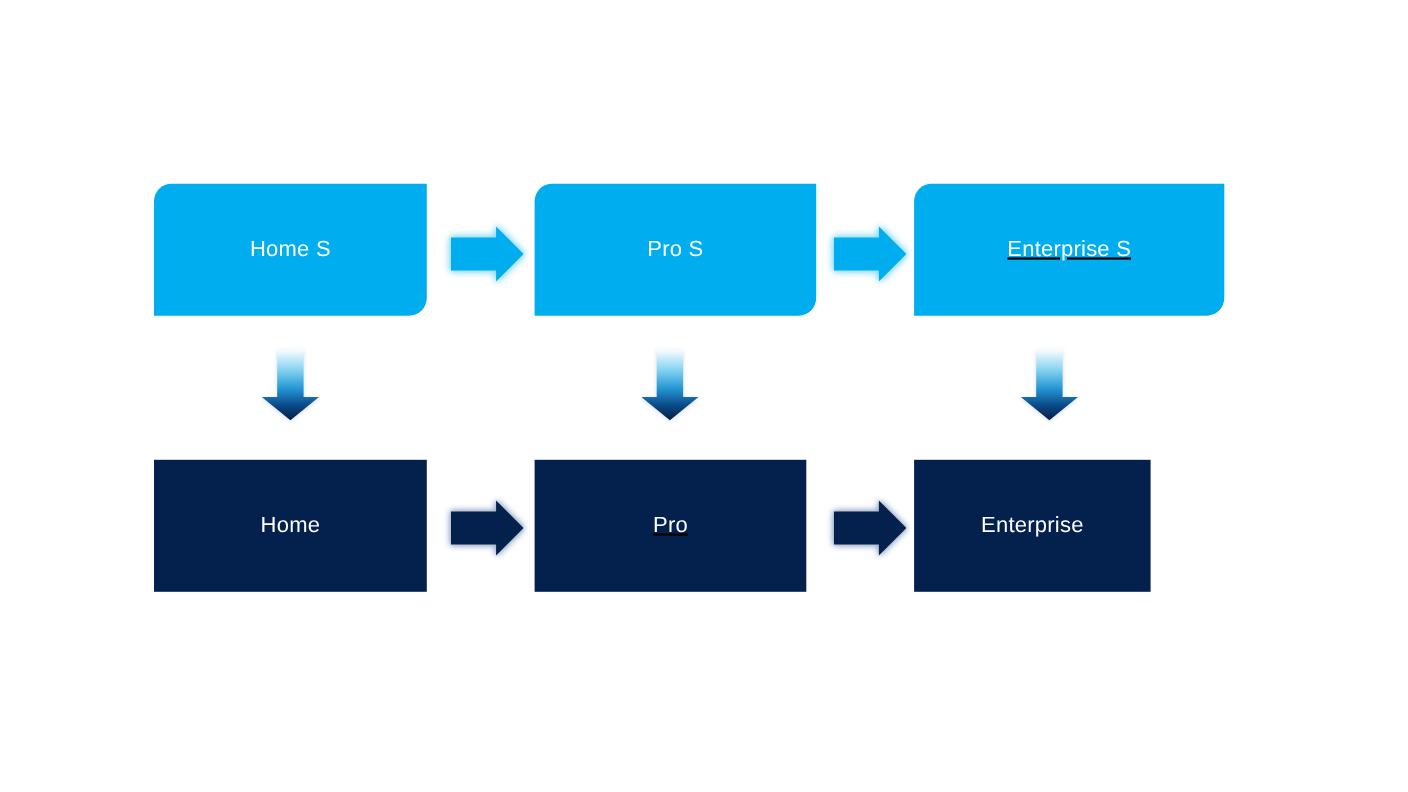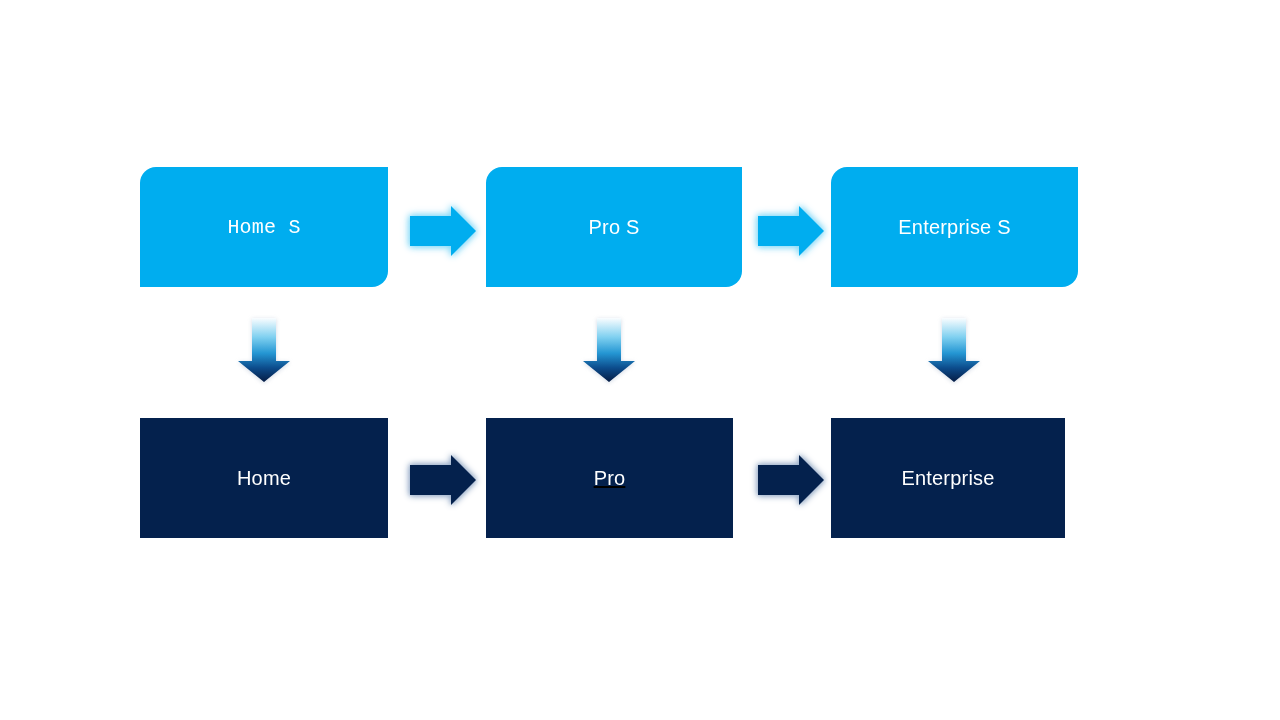--- a/index.html
+++ b/index.html
@@ -68,29 +68,29 @@
       <linearGradient id="downGrad" x1="0" y1="0" x2="0" y2="1">
         <stop offset="0" style="stop-color:var(--grad-top, #FAFDFF)"></stop>
         <stop offset="0.30" style="stop-color:var(--grad-light, #7FD0F0)"></stop>
         <stop offset="0.55" style="stop-color:var(--grad-mid, #2496D3)"></stop>
         <stop offset="0.78" style="stop-color:var(--grad-deep, #0C4C8C)"></stop>
         <stop offset="1" style="stop-color:var(--grad-bottom, #061C44)"></stop>
       </linearGradient>
     </defs>
   </svg>
 
-  <div class="node top-style" style="left:140px; top:167px; width:248px;font-family:Liberation Mono, monospace;">
+  <div class="node top-style" style="left:140px; top:167px; width:248px;">
     <span class="label">Home S</span>
   </div>
 
   <div class="node top-style" style="left:486px; top:167px; width:256px;">
     <span class="label">Pro S</span>
   </div>
 
-  <div class="node top-style" style="left:831px; top:167px; width:247px;">
+  <div class="node top-style" style="left:831px; top:167px; width:282px;text-decoration:underline;">
     <span class="label">Enterprise S</span>
   </div>
 
   <div class="arrow right-light" style="left:410px; top:205px;">
     <svg width="66" height="52" viewBox="0 0 66 52">
       <path class="fill-light" d="M0,11 H41 V1 L66,26 L41,51 V41 H0 Z"></path>
     </svg>
   </div>
 
   <div class="arrow right-light" style="left:758px; top:205px;">
@@ -118,21 +118,21 @@
   </div>
 
   <div class="node bottom-style" style="left:140px; top:418px; width:248px;">
     <span class="label">Home</span>
   </div>
 
   <div class="node bottom-style" style="left:486px; top:418px; width:247px;text-decoration:underline;">
     <span class="label">Pro</span>
   </div>
 
-  <div class="node bottom-style" style="left:831px; top:418px; width:234px;">
+  <div class="node bottom-style" style="left:831px; top:418px; width:215px;">
     <span class="label">Enterprise</span>
   </div>
 
   <div class="arrow right-dark" style="left:410px; top:454px;">
     <svg width="66" height="52" viewBox="0 0 66 52">
       <path class="fill-dark" d="M0,11 H41 V1 L66,26 L41,51 V41 H0 Z"></path>
     </svg>
   </div>
 
   <div class="arrow right-dark" style="left:758px; top:454px;">

